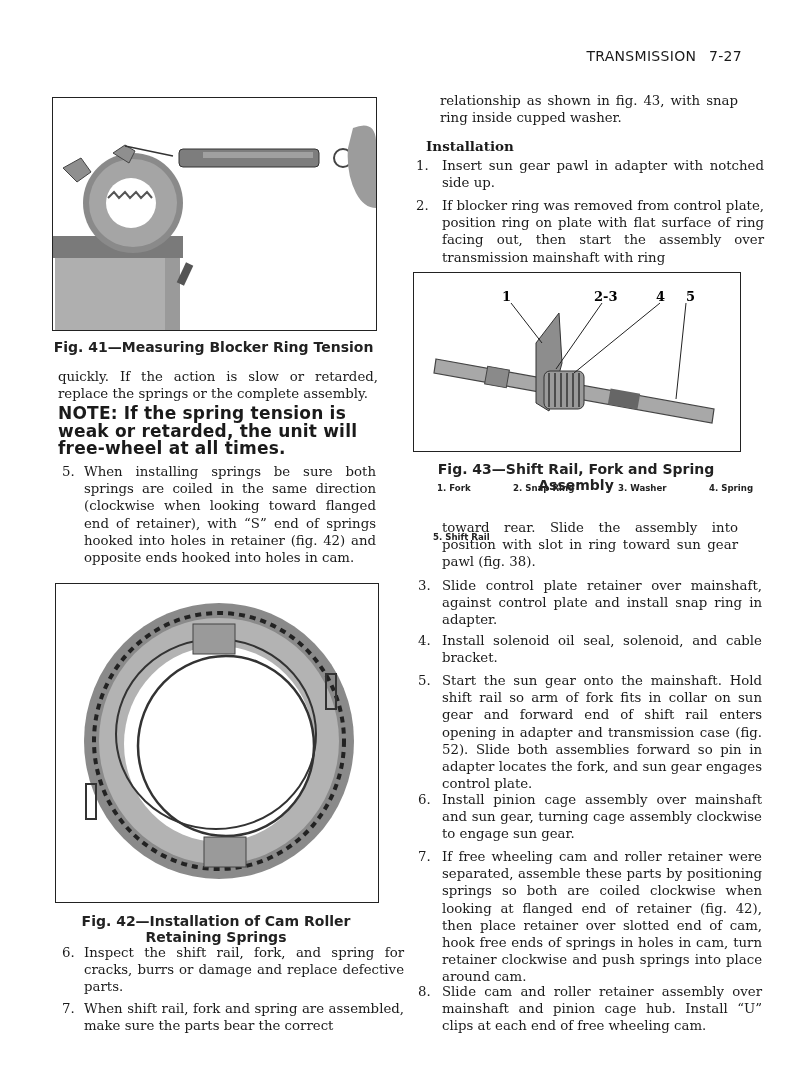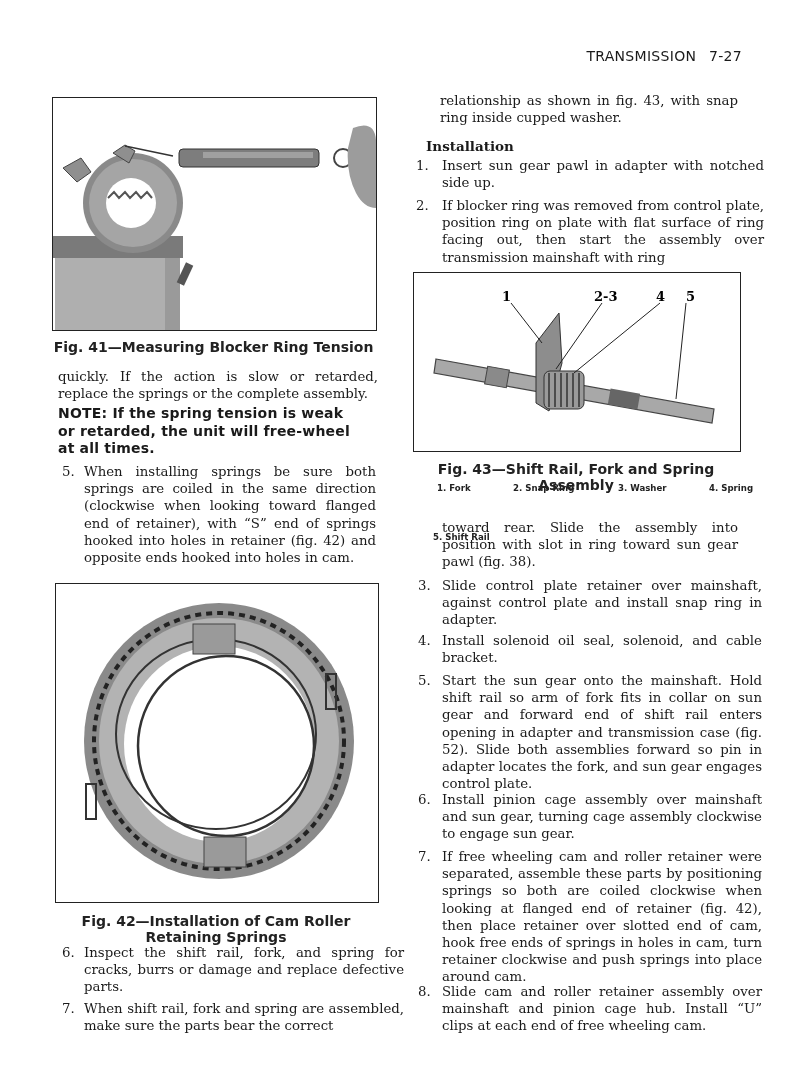--- a/index.html
+++ b/index.html
@@ -24,21 +24,21 @@
       font-weight: bold; font-size: 14px; text-align: center; color: #222;
     }
     p, .item {
       margin: 0; font-size: 13.3px; line-height: 17.2px; text-align: justify;
     }
     .item { position: absolute; padding-left: 22px; }
     .item .num { position: absolute; left: 0; top: 0; }
     .note {
       position: absolute;
       font-family: "DejaVu Sans", "Liberation Sans", sans-serif;
-      font-weight: bold; font-size: 14px; line-height: 17.5px; letter-spacing: 0.2px;
+      font-weight: bold; font-size: 17px; line-height: 17.5px; letter-spacing: 0.2px;
     }
     .heading {
       position: absolute; font-weight: bold; font-size: 13.5px;
     }
     .legend {
       position: absolute; font-family: "DejaVu Sans", "Liberation Sans", sans-serif;
       font-weight: bold; font-size: 8.6px; color: #222;
     }
     svg text { font-family: "DejaVu Serif", "Liberation Serif", serif; font-weight: bold; }
   </style>

